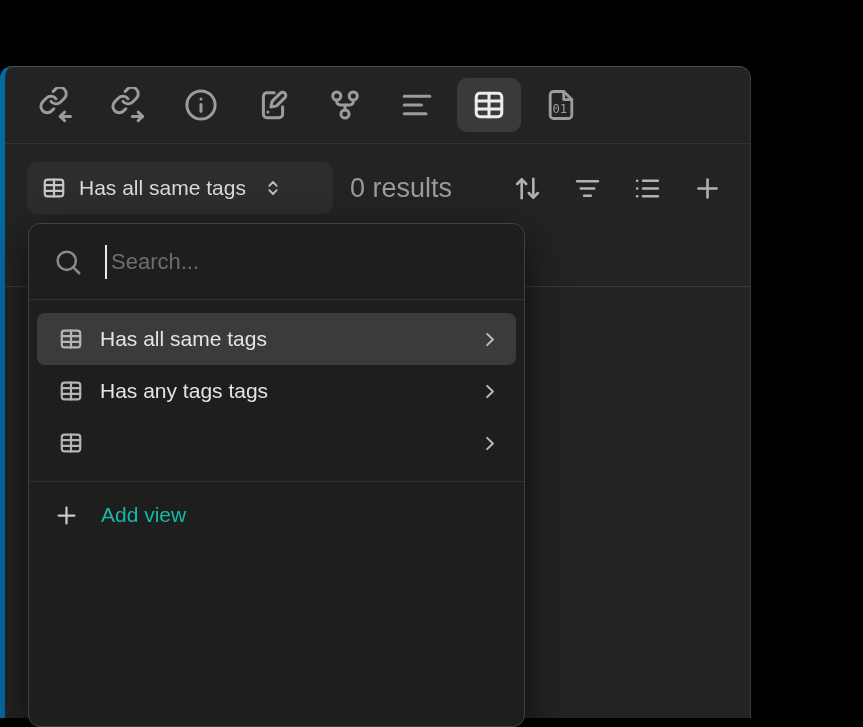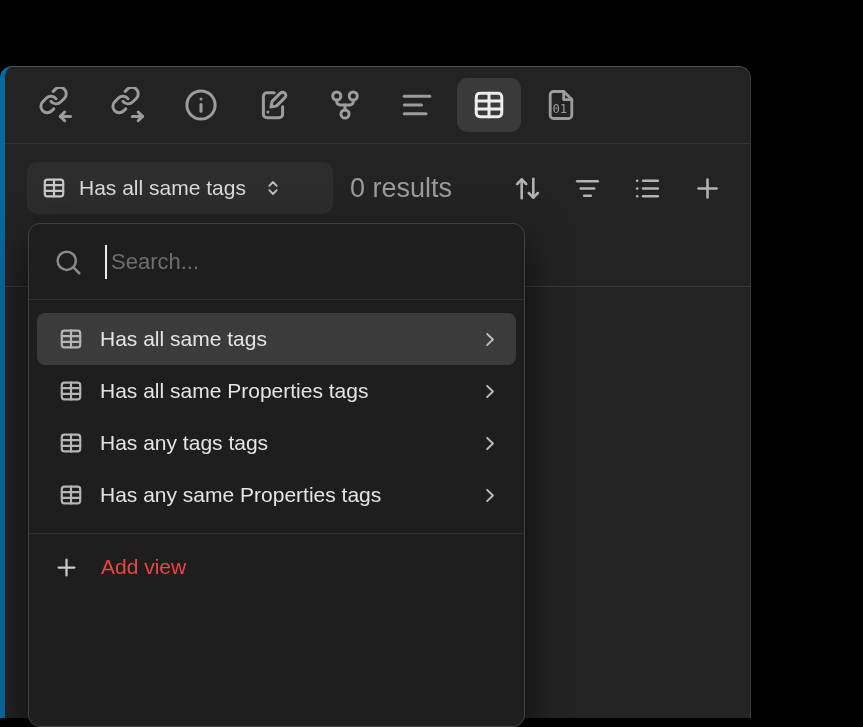--- a/index.html
+++ b/index.html
@@ -44,21 +44,21 @@
   .caret{width:2px;height:34px;background:#eaeaea;margin-left:22px;flex:none;}
   .placeholder{margin-left:4px;font-size:22px;color:#6e6e6e;}
   .menu-list{padding:13px 8px 0 8px;}
   .menu-item{height:52px;border-radius:8px;display:flex;align-items:center;
     padding:0 16px 0 21px;gap:16px;font-size:21px;color:#e4e4e4;cursor:pointer;}
   .menu-item.selected{background:#3b3b3b;}
   .menu-item svg.tbl{width:26px;height:26px;color:#b5b5b5;flex:none;}
   .menu-item svg.chev{width:21px;height:21px;color:#bdbdbd;flex:none;margin-left:auto;}
   .menu-divider{height:1px;background:#313131;margin-top:12px;}
   .add-view{height:66px;display:flex;align-items:center;padding:0 24px;gap:21px;
-    font-size:21px;color:#ef4444;cursor:pointer;}
+    font-size:21px;color:#14b8a6;cursor:pointer;}
   .add-view svg{width:27px;height:27px;color:#c9c9c9;flex:none;}
   .defs{position:absolute;width:0;height:0;overflow:hidden;}
 </style>
 </head>
 <body>
 
 <svg class="defs" aria-hidden="true">
   <defs>
     <g id="_common"></g>
   </defs>
@@ -277,43 +277,33 @@
           </svg>
         <span>Has all same tags</span>
         <svg class="chev">
             <use href="#sym-chevron-right"></use>
           </svg>
       </div>
       <div class="menu-item">
         <svg class="tbl">
             <use href="#sym-table"></use>
           </svg>
-        <span>Has all same Properties tags</span>
+        <span>Has any tags tags</span>
         <svg class="chev">
             <use href="#sym-chevron-right"></use>
           </svg>
       </div>
       <div class="menu-item">
         <svg class="tbl">
             <use href="#sym-table"></use>
           </svg>
-        <span>Has any tags tags</span>
         <svg class="chev">
             <use href="#sym-chevron-right"></use>
           </svg>
       </div>
-      <div class="menu-item">
-        <svg class="tbl">
-            <use href="#sym-table"></use>
-          </svg>
-        <span>Has any same Properties tags</span>
-        <svg class="chev">
-            <use href="#sym-chevron-right"></use>
-          </svg>
-      </div>
     </div>
 
     <div class="menu-divider"></div>
 
     <div class="add-view">
       <svg>
           <use href="#sym-plus"></use>
         </svg>
       <span>Add view</span>
     </div>

